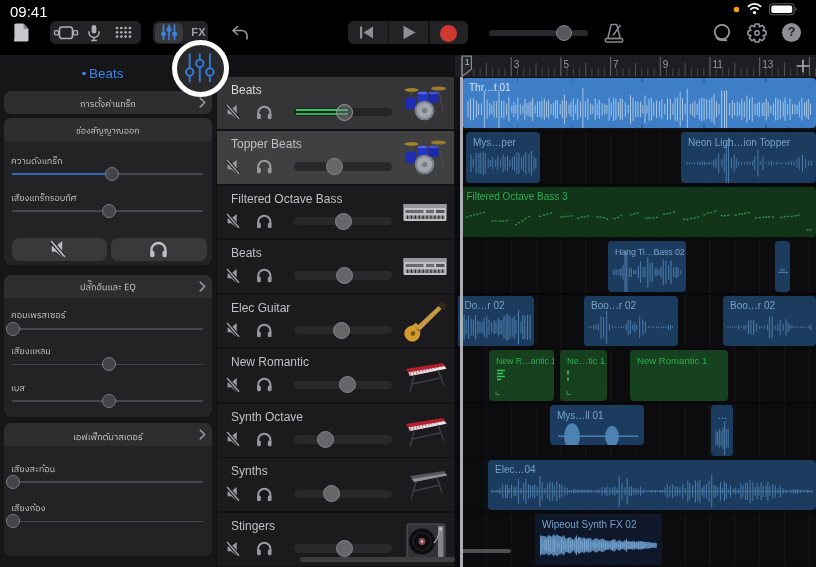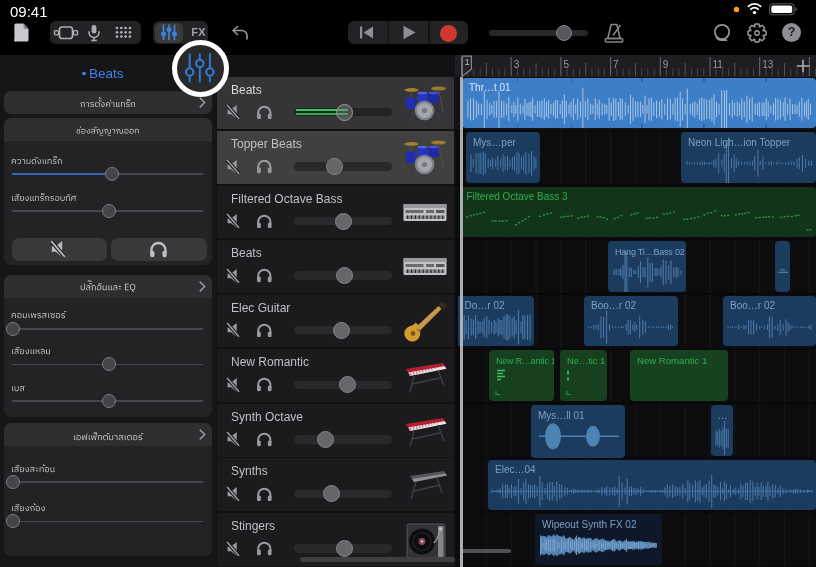--- a/index.html
+++ b/index.html
@@ -708,21 +708,21 @@
 <div class="reg" style="left:560.0px;top:350.4px;width:47.0px;height:50.5px;background:#17401f;border-radius:4px">
     <svg style="position:absolute;left:0;top:0" width="47.0" height="50.5" viewBox="0 0 47.0 50.5">
       <path d="M8 20.5v4M8 27.5v3" stroke="#35c759" stroke-width="1.7"></path>
       <path d="M7 41v3.5h4" stroke="#2e8f44" stroke-width="1.1" fill="none"></path>
     </svg>
     <div class="rlbl" style="color:#30ae4e"><span style="font-size:9.3px">Ne…tic 1</span></div>
   </div>
 <div class="reg" style="left:630.0px;top:350.4px;width:98.0px;height:50.5px;background:#174220;border-radius:4px">
     <div class="rlbl" style="color:#30ae4e"><span style="font-size:9.6px">New Romantic 1</span></div>
   </div>
-<div class="reg" style="left:531px;top:405.0px;width:94.0px;height:53px;background:#1b3c5f;border-radius:4px">
+<div class="reg" style="left:550px;top:405.0px;width:94.0px;height:40px;background:#1b3c5f;border-radius:4px">
     <svg style="position:absolute;left:0;top:0" width="94.0" height="50.5" viewBox="0 0 94.0 50.5">
       <line x1="8" y1="31.3" x2="88" y2="31.3" stroke="#4d82b3" stroke-width="1.5"></line>
       <ellipse cx="22" cy="31.3" rx="8" ry="13" fill="#4d82b3"></ellipse>
       <ellipse cx="62" cy="31.3" rx="7" ry="10.5" fill="#4d82b3"></ellipse>
     </svg>
     <div class="rlbl" style="color:#79a0c6">Mys…ll 01</div>
   </div>
 <div class="reg" style="left:710.5px;top:405.0px;width:22.5px;height:50.5px;background:#1b3c5f;border-radius:4px">
     <svg style="position:absolute;left:0;top:0" width="22.5" height="50.5" viewBox="0 0 22.5 50.5">
       <path d="M5.0 25.7V40.8 M6.7 26.7V39.9 M8.3 23.9V42.7 M10.2 25.8V40.8 M12.0 22.4V44.2 M13.6 16.1V50.4 M15.3 23.7V42.8 M17.2 24.2V42.4" stroke="#4b79a8" stroke-width="1.00" fill="none"></path>

